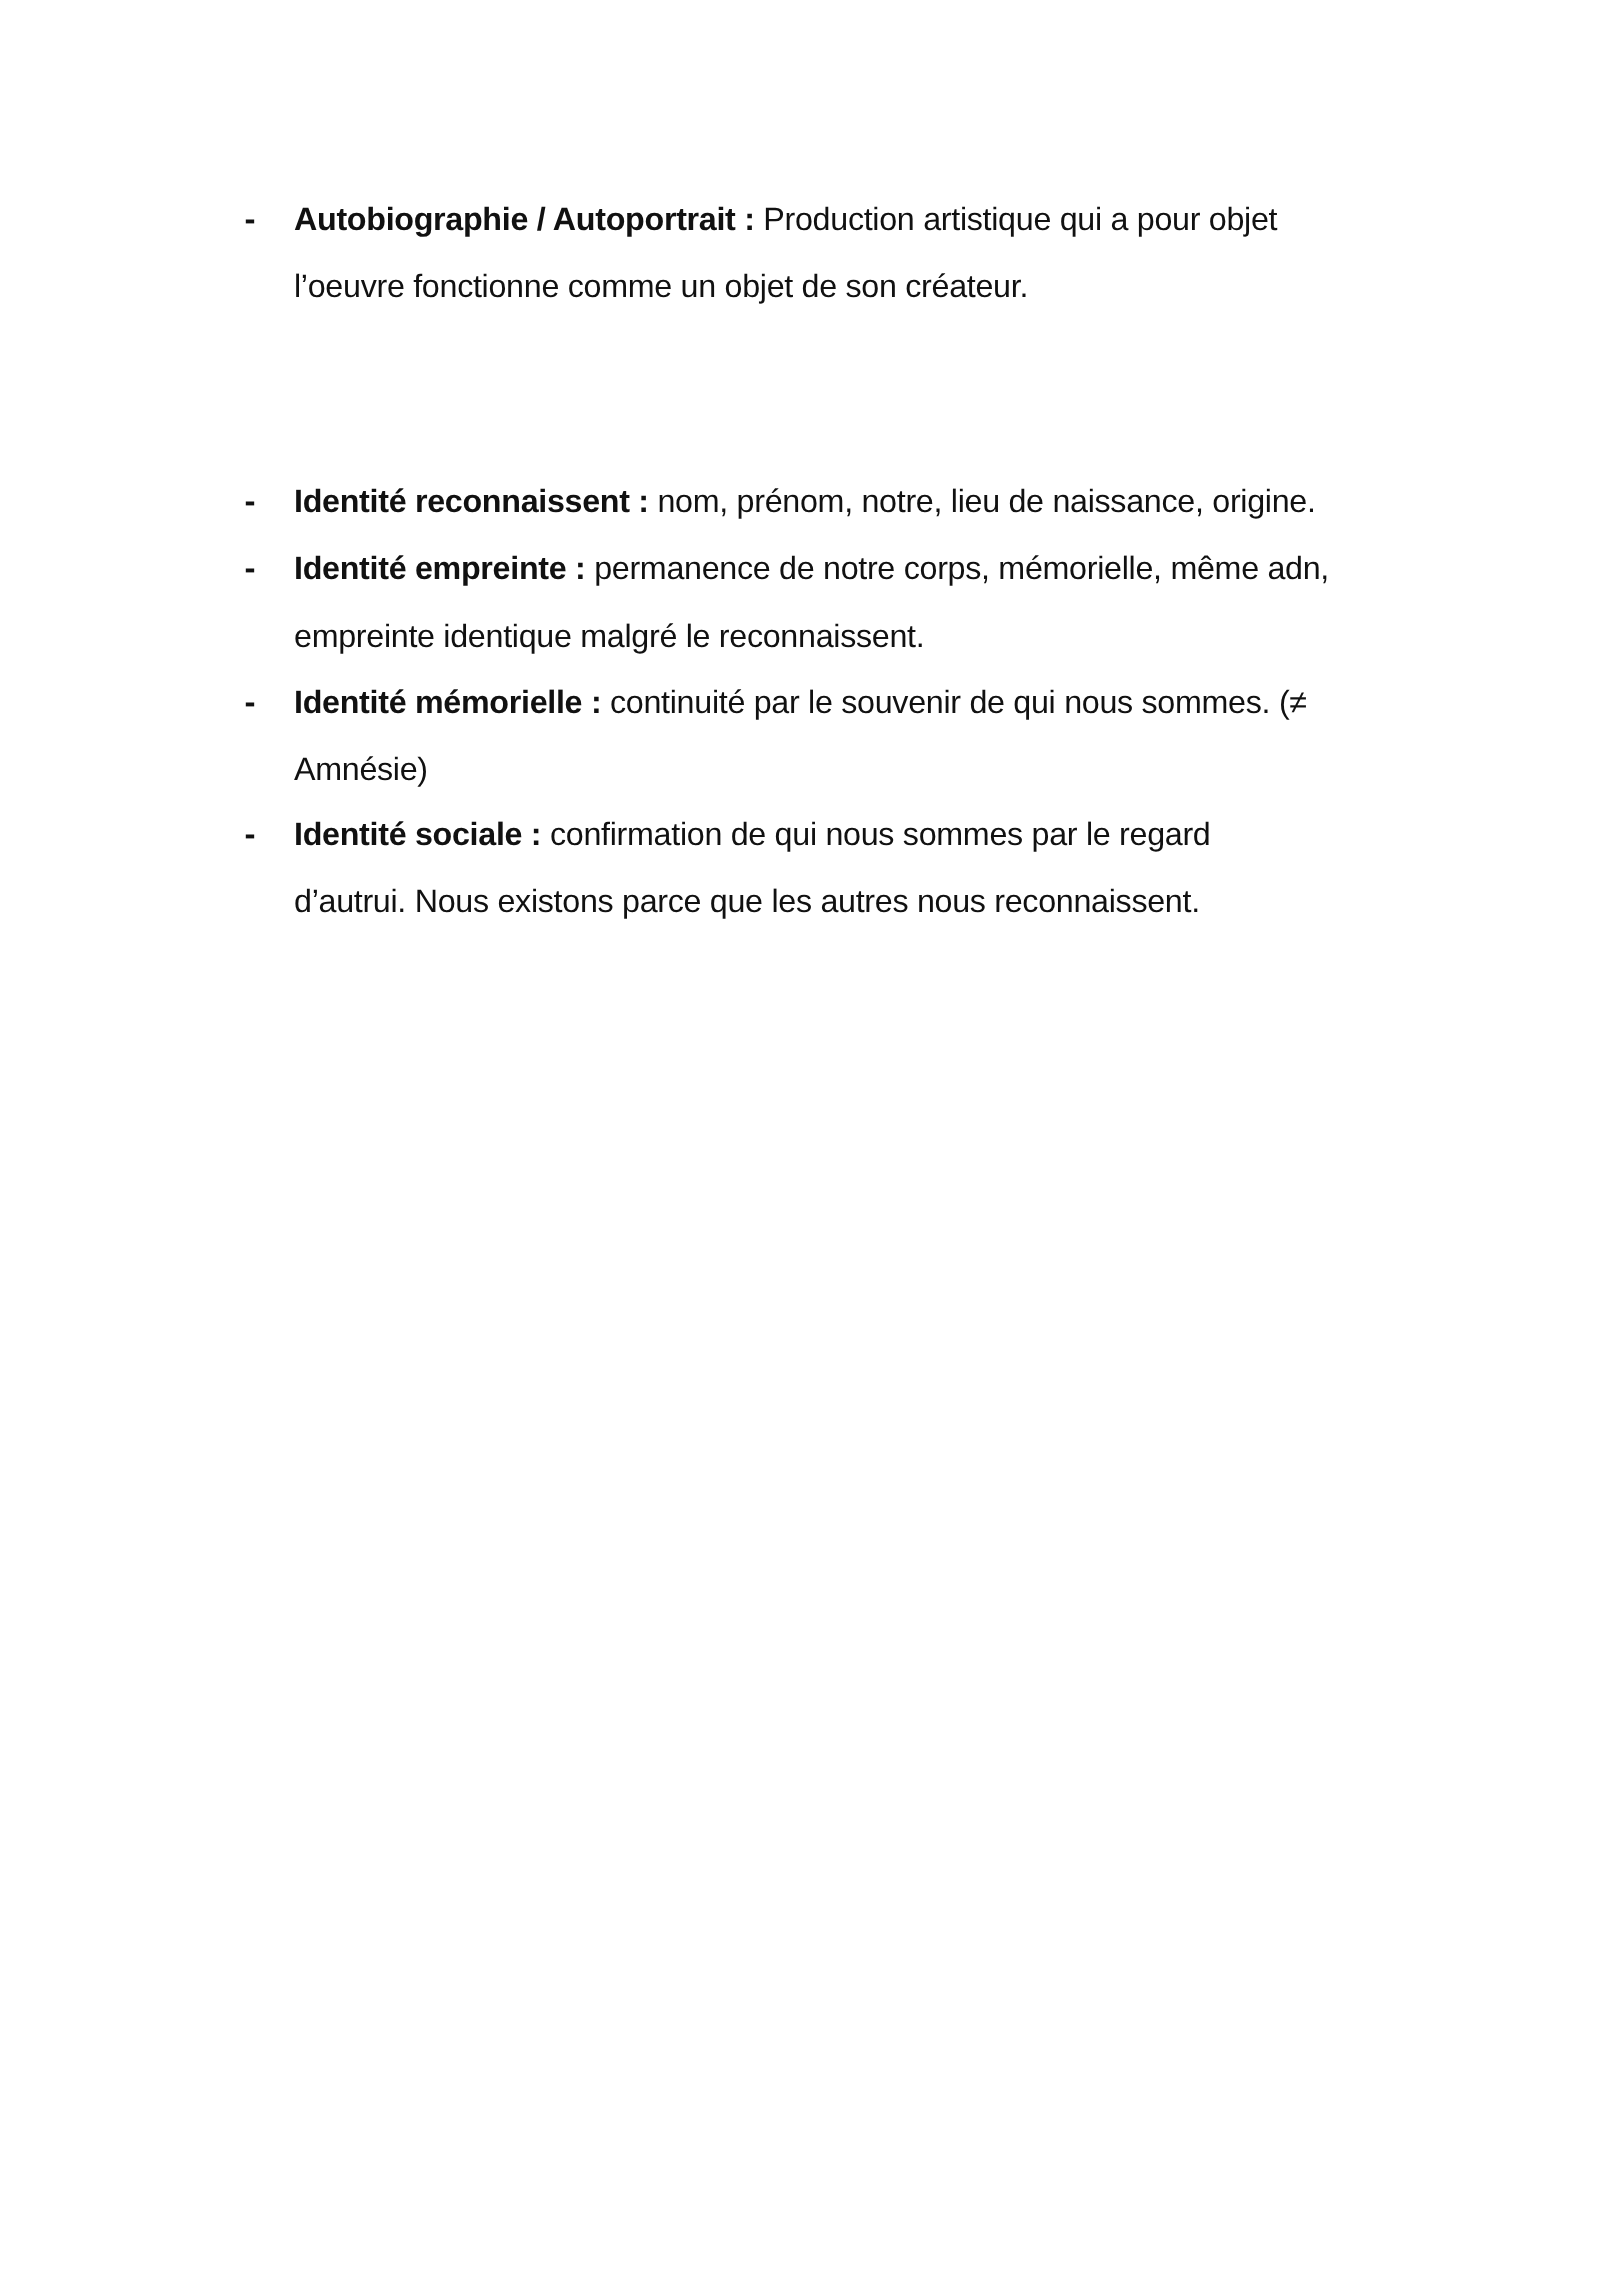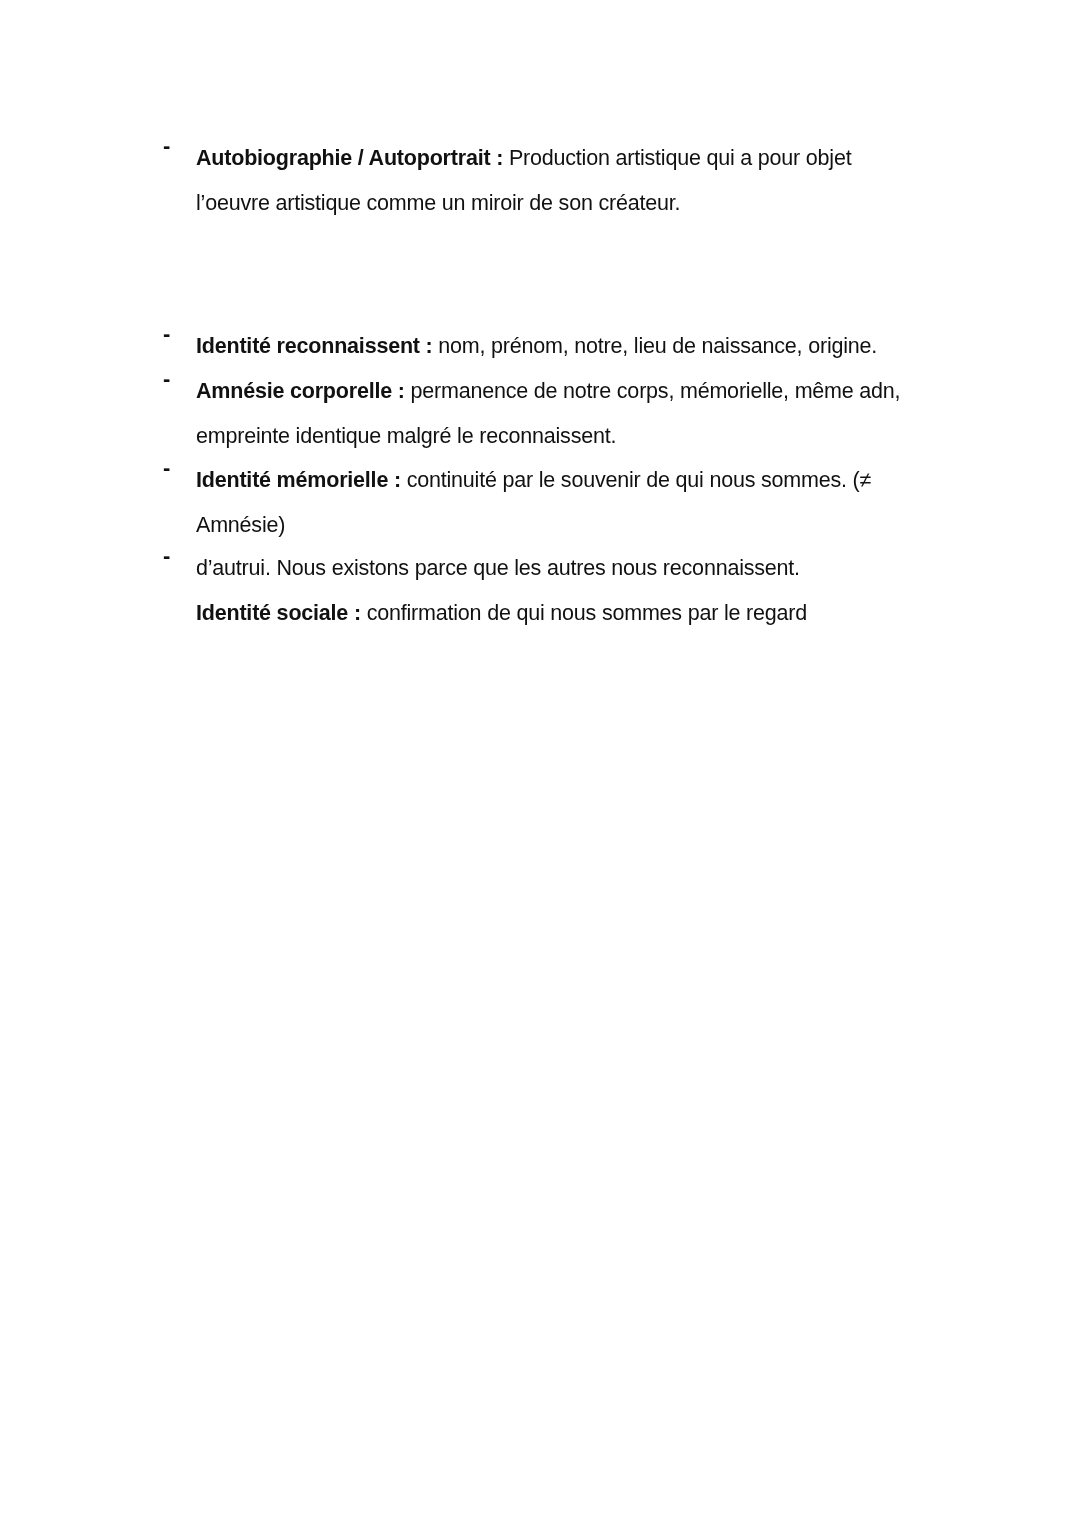--- a/index.html
+++ b/index.html
@@ -1,60 +1,60 @@
 <!DOCTYPE html>
 <html><head>
   <meta charset="utf-8">
   <style>
     html, body { margin: 0; padding: 0; background: #ffffff; }
     body { width: 1080px; height: 1525px; position: relative; overflow: hidden; font-family: "Liberation Sans", "DejaVu Sans", sans-serif; color: #111111; }
     .page { position: absolute; left: 0; top: 0; width: 1080px; height: 1525px; background: #fff; }
     .item { position: absolute; left: 163px; width: 800px; }
     .dash { position: absolute; left: 0; top: 0; font-weight: bold; font-size: 22px; line-height: 44.5px; }
-    .lines { position: absolute; left: 33px; top: 12px; width: 770px; }
+    .lines { position: absolute; left: 33px; top: 0; width: 770px; }
     .line { font-size: 21.5px; line-height: 44.5px; white-space: nowrap; letter-spacing: -0.2px; }
     .term { font-weight: bold; }
   </style>
 </head>
 <body>
 
 <div class="page">
 
   <div class="item" style="top:124px;">
     <span class="dash">-</span>
     <div class="lines">
       <div class="line"><span class="term">Autobiographie / Autoportrait :</span><span> Production artistique qui a pour objet</span></div>
-      <div class="line">l’oeuvre artistique comme un miroir de son créateur.</div>
+      <div class="line">l’oeuvre fonctionne comme un objet de son créateur.</div>
     </div>
   </div>
 
   <div class="item" style="top:312px;">
     <span class="dash">-</span>
     <div class="lines">
       <div class="line"><span class="term">Identité reconnaissent :</span><span> nom, prénom, notre, lieu de naissance, origine.</span></div>
     </div>
   </div>
 
   <div class="item" style="top:357px;">
     <span class="dash">-</span>
     <div class="lines">
-      <div class="line"><span class="term">Amnésie corporelle :</span><span> permanence de notre corps, mémorielle, même adn,</span></div>
+      <div class="line"><span class="term">Identité empreinte :</span><span> permanence de notre corps, mémorielle, même adn,</span></div>
       <div class="line">empreinte identique malgré le reconnaissent.</div>
     </div>
   </div>
 
   <div class="item" style="top:446px;">
     <span class="dash">-</span>
     <div class="lines">
       <div class="line"><span class="term">Identité mémorielle :</span><span> continuité par le souvenir de qui nous sommes. (≠</span></div>
       <div class="line">Amnésie)</div>
     </div>
   </div>
 
   <div class="item" style="top:534px;">
     <span class="dash">-</span>
     <div class="lines">
+      <div class="line"><span class="term">Identité sociale :</span><span> confirmation de qui nous sommes par le regard</span></div>
       <div class="line">d’autrui. Nous existons parce que les autres nous reconnaissent.</div>
-      <div class="line"><span class="term">Identité sociale :</span><span> confirmation de qui nous sommes par le regard</span></div>
     </div>
   </div>
 
 </div>
 
 </body></html>

